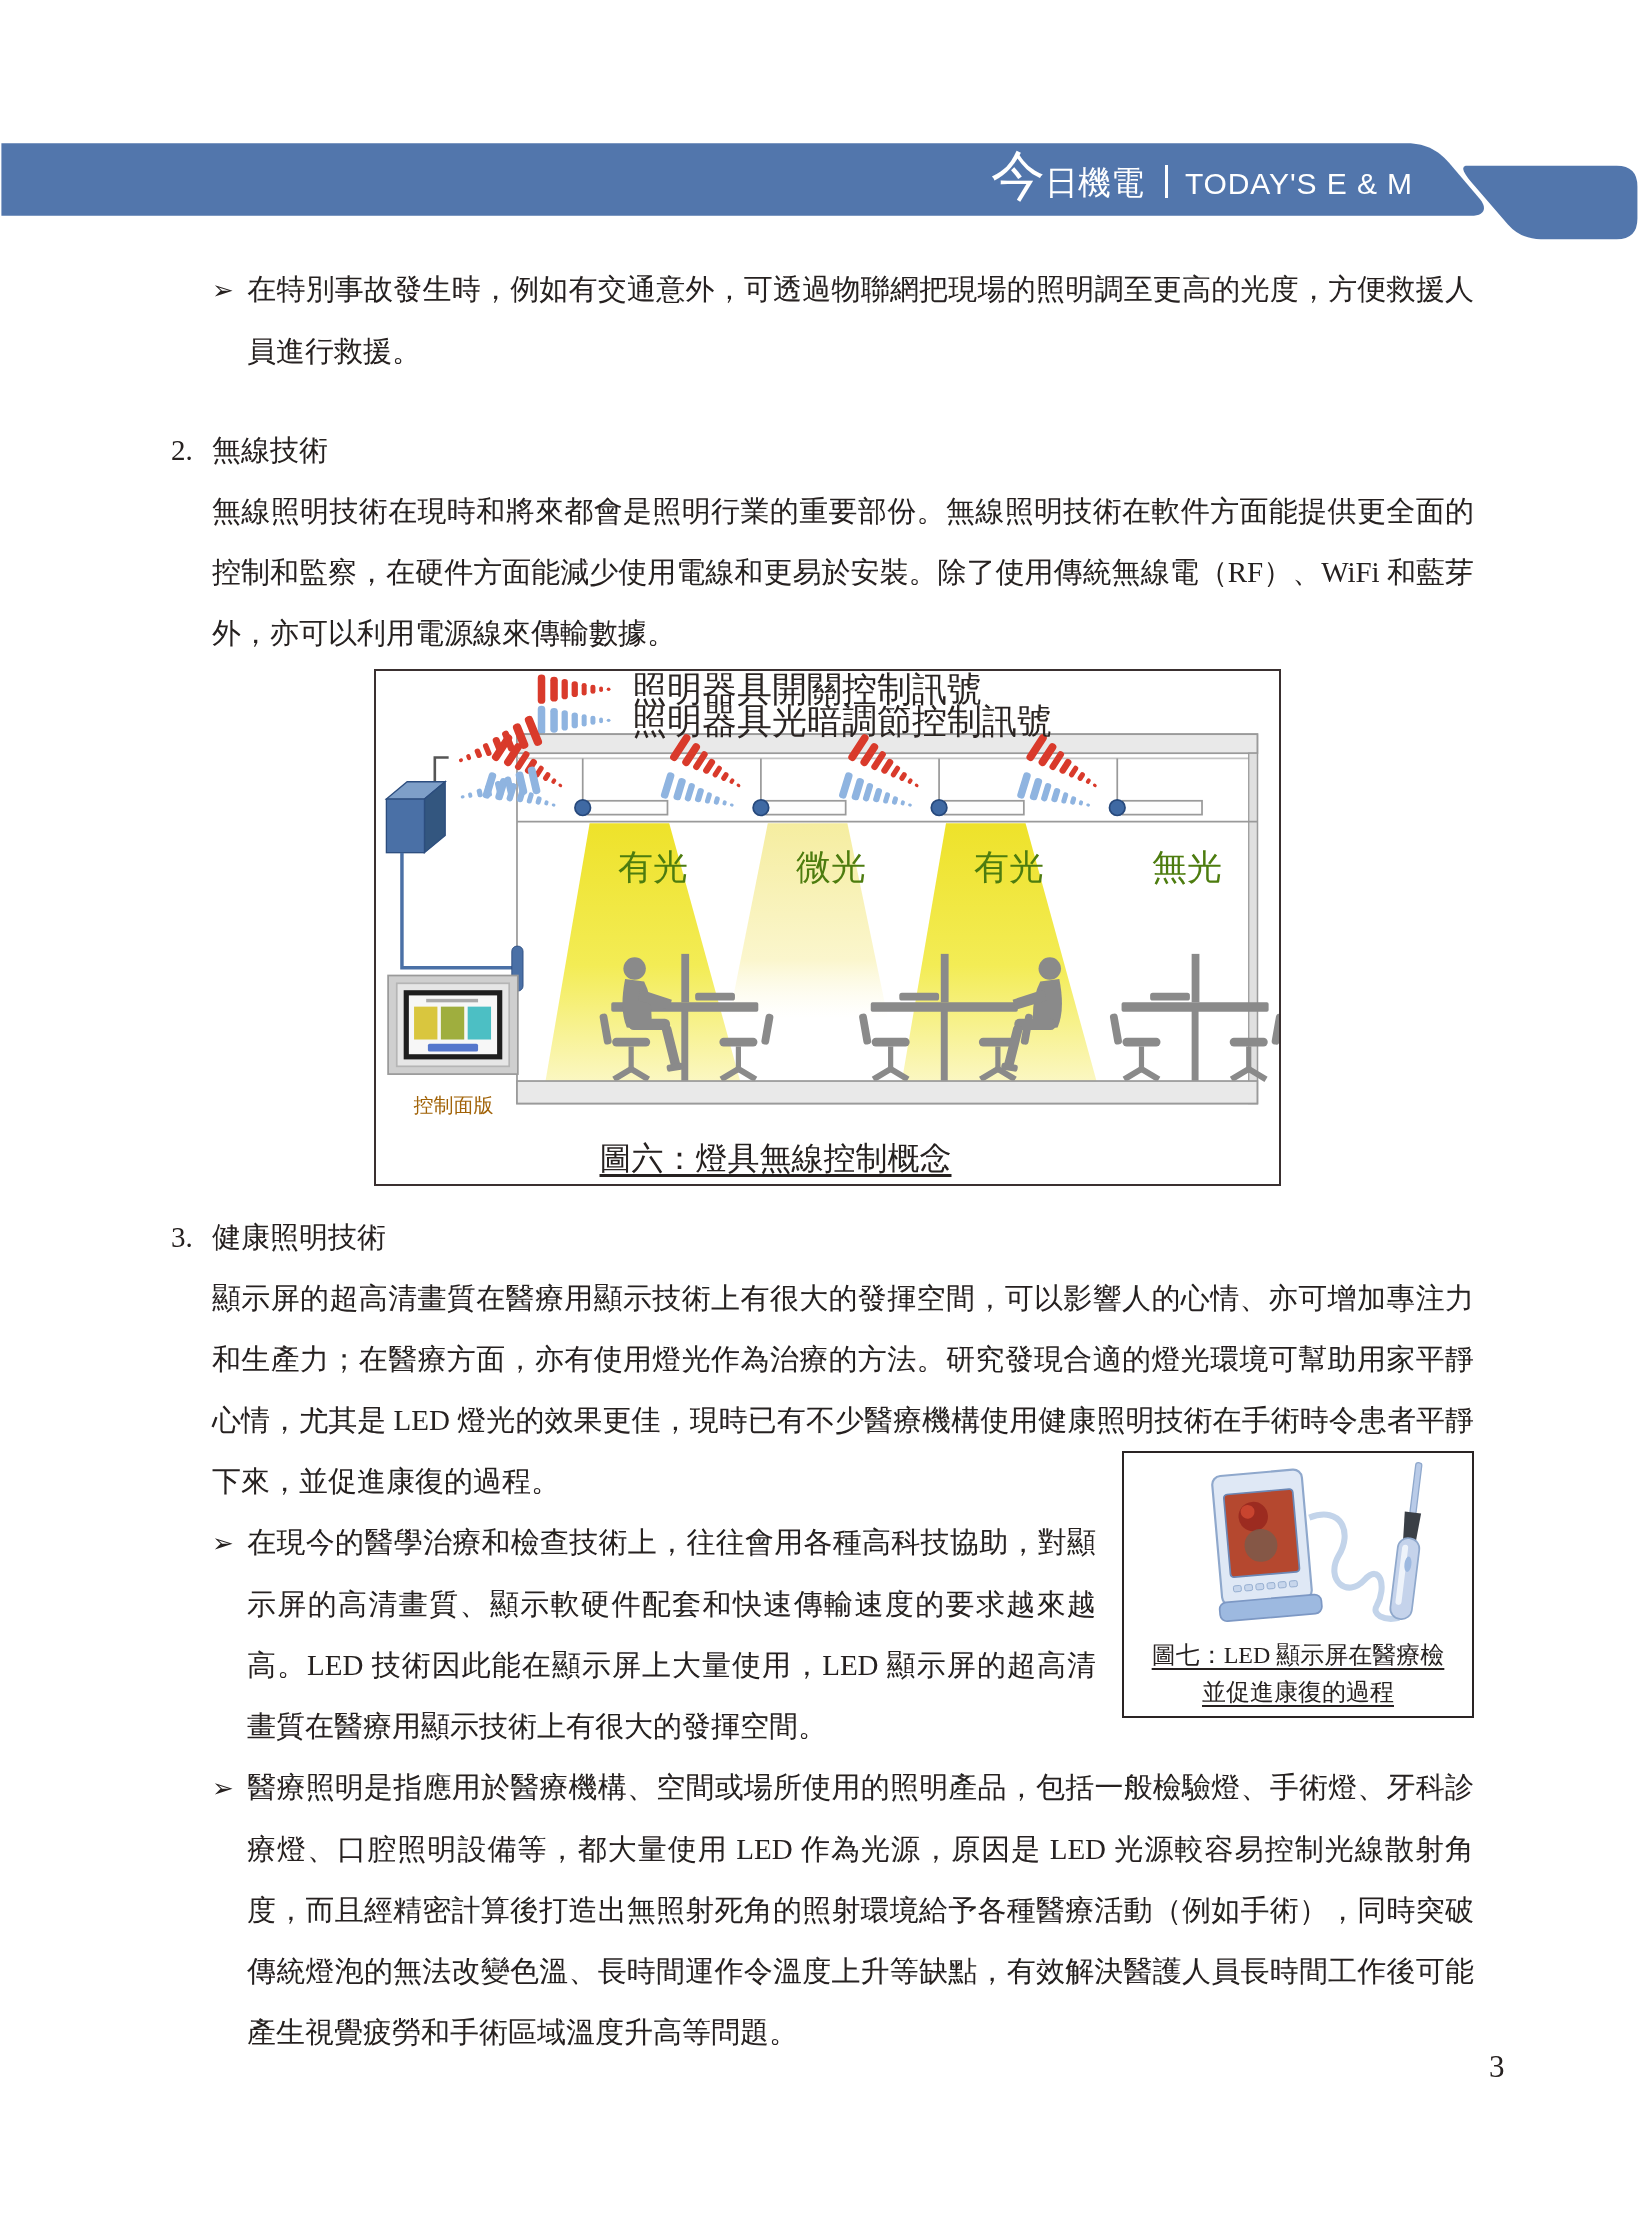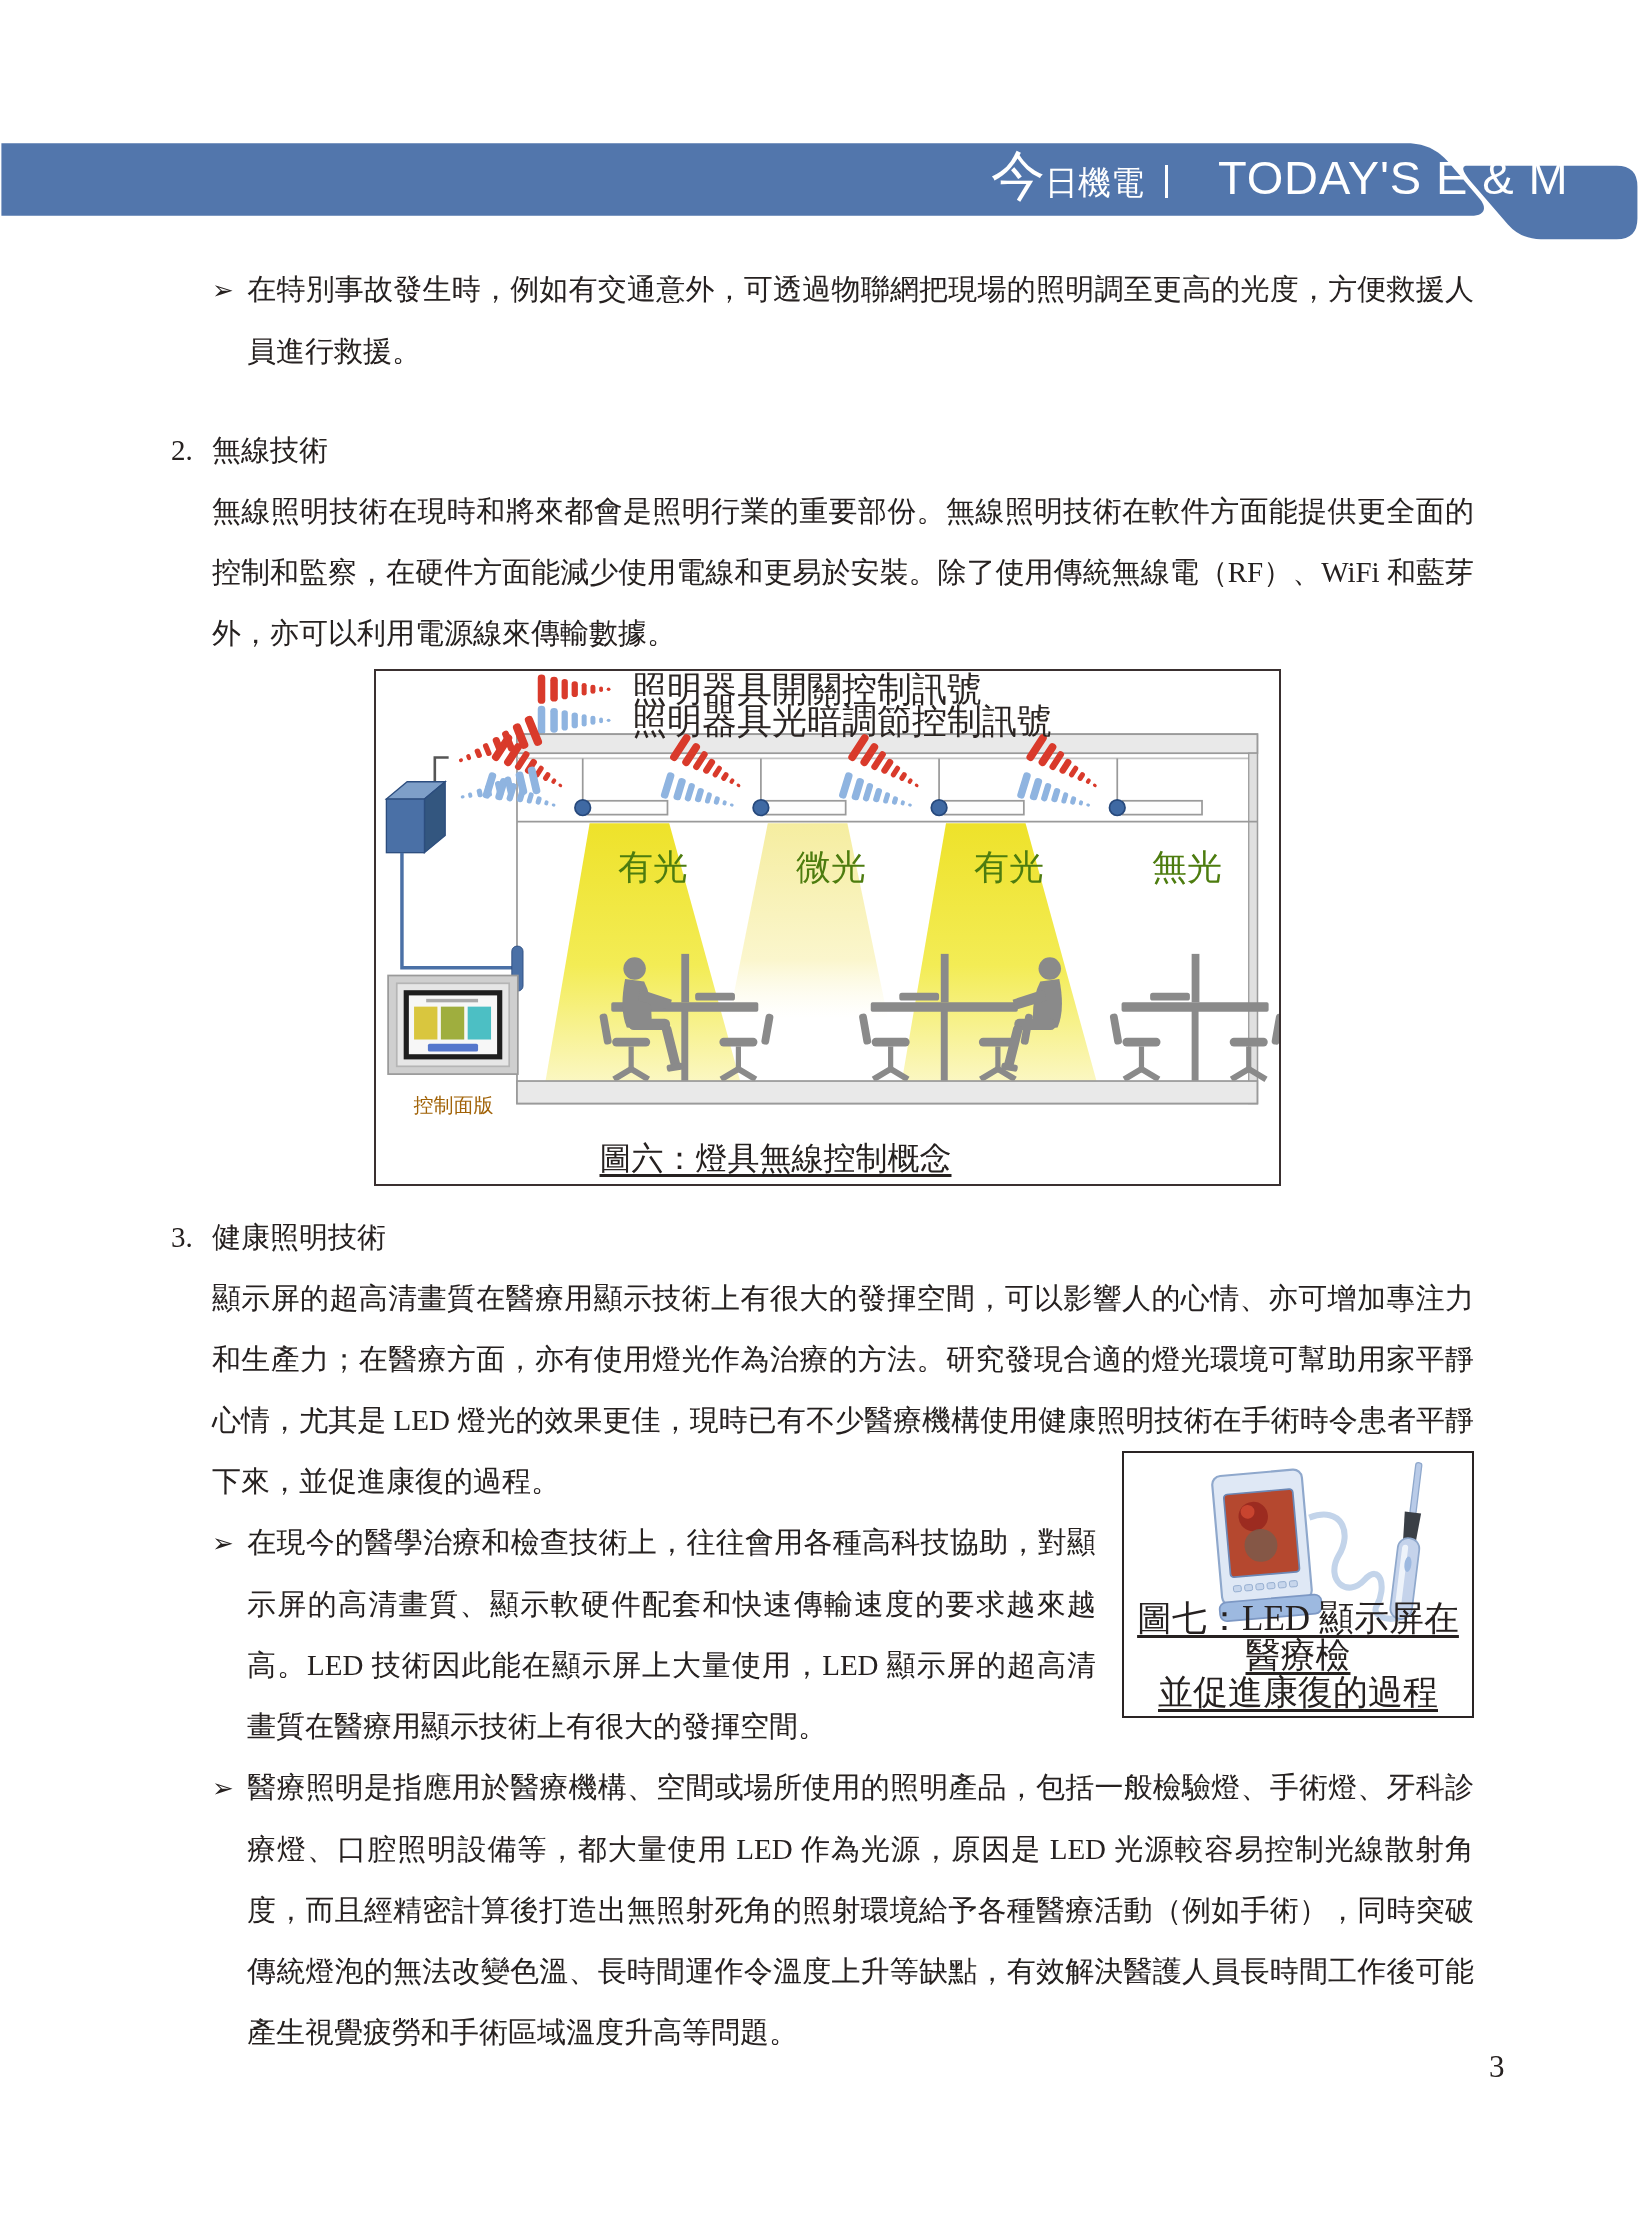--- a/index.html
+++ b/index.html
@@ -11,21 +11,21 @@
   
   .header-svg{position:absolute;top:0;left:0;}
   .header-text{
     position:absolute;top:149px;left:991px;color:#ffffff;
     line-height:54px;white-space:nowrap;
   }
   .brand-lead{font-size:54px;}
   .brand-rest{font-size:33px;}
   .header-sep{display:inline-block;width:2.6px;height:33px;background:#ffffff;
     margin:0 17.3px 0 21px;vertical-align:-4.3px;}
-  .brand-en{font-size:47px;font-family:"Liberation Sans", sans-serif;letter-spacing:0.9px;margin-left:33px;}
+  .brand-en{font-size:30px;font-family:"Liberation Sans", sans-serif;letter-spacing:0.9px;}
   
   .content{position:absolute;left:171px;top:0;width:1303px;
     font-size:29px;line-height:61px;text-align:justify;}
   .hang{padding-left:35px;text-indent:-35px;}
   .indent{margin-left:41px;}
   .bullet-glyph{display:inline-block;width:35px;text-indent:0;font-size:26px;}
   .sec-head{display:flex;}
   .sec-num{width:41px;}
   .intro{margin-top:259px;}
   .sec2-head{margin-top:38px;}
@@ -42,21 +42,21 @@
   .panel-label{position:absolute;left:8.6px;top:417px;width:138px;text-align:center;
     font-size:20px;line-height:35px;color:#a16207;}
   .fig6-caption{position:absolute;bottom:7px;left:0;right:104px;text-align:center;
     font-size:32px;line-height:38px;text-decoration:underline;text-underline-offset:5.2px;}
   
   .fig7{float:right;width:348px;height:263px;border:2.6px solid #2a2424;
     margin:-61px 0 14px 26px;position:relative;background:#fff;
     text-align:center;text-indent:0;}
   .fig7 svg{position:absolute;top:3.5px;left:0;}
   .fig7-caption{position:absolute;bottom:5.2px;left:0;width:100%;
-    font-size:35px;line-height:37px;text-decoration:underline;text-underline-offset:5.2px;}
+    font-size:24px;line-height:37px;text-decoration:underline;text-underline-offset:5.2px;}
   
   .page-num{position:absolute;left:1489px;top:2049px;font-size:31px;}
 </style>
 </head>
 <body>
 
 <svg class="header-svg" width="1644" height="259" viewBox="0 0 1901 300">
   <path d="M0,166 H1628 C1652,166 1666,176 1679,191 L1713,231 C1721,241 1718,250 1702,250 H0 Z" fill="#5276ac"></path>
   <path d="M1696,192 H1871 Q1895,192 1895,216 V253 Q1895,277 1871,277 H1783 Q1760,277 1745,260 L1707,216 Q1687,194 1696,192 Z" fill="#5276ac"></path>
 </svg>

